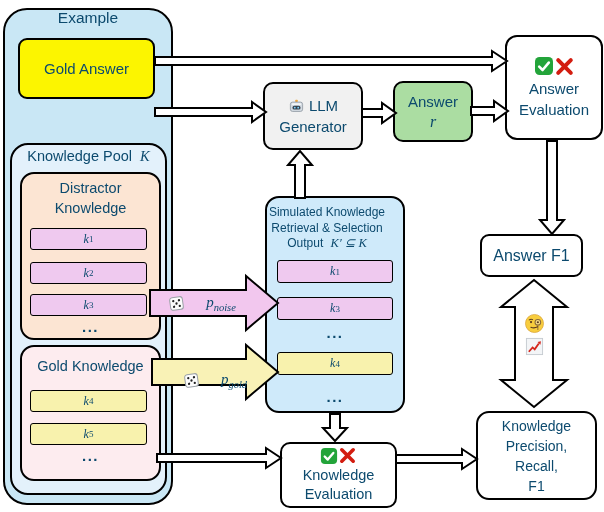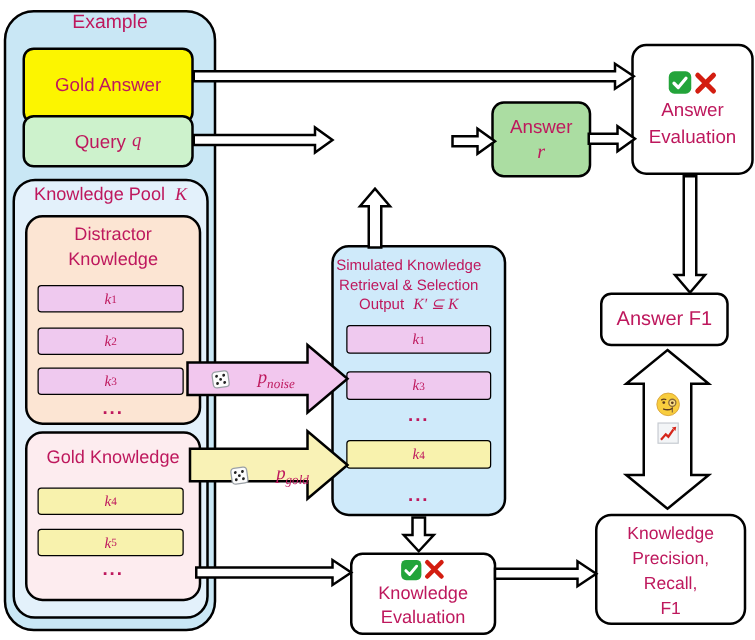--- a/index.html
+++ b/index.html
@@ -1,18 +1,18 @@
 <!DOCTYPE html>
 <html><head>
 <meta charset="utf-8">
 <style>
   html,body { margin:0; padding:0; background:#ffffff; }
   .stage {
     position:relative; width:604px; height:512px; background:#ffffff;
-    font-family:"Liberation Sans", sans-serif; color:#be185d; overflow:hidden;
+    font-family:"Liberation Sans", sans-serif; color:#0c4a6e; overflow:hidden;
   }
   .abs { position:absolute; box-sizing:border-box; }
   .box {
     position:absolute; box-sizing:border-box;
     border:2px solid #000; display:flex; align-items:center; justify-content:center;
     text-align:center;
   }
   
   .example-container { left:3px; top:8px; width:170px; height:497px; background:#c9e7f5; border:2.5px solid #000; border-radius:24px; }
   .example-title { left:3px; top:9px; width:170px; text-align:center; font-size:15.5px; }
@@ -61,24 +61,20 @@
 
 <div class="stage">
 
   <div class="abs example-container"></div>
   <div class="abs example-title">Example</div>
 
   <div class="box gold-answer">
     <span>Gold Answer</span>
   </div>
 
-  <div class="box query">
-    <span>Query</span>
-    <span class="mvar msp">q</span>
-  </div>
 
   <div class="box knowledge-pool"></div>
   <div class="abs pool-title">
     <span>Knowledge Pool</span>
     <span class="mvar" style="margin-left:4px;">K</span>
   </div>
 
   <div class="box distractor"></div>
   <div class="abs distractor-title">Distractor Knowledge</div>
 
@@ -102,20 +98,34 @@
   <div class="kitem kyellow" style="left:30px; top:390px; width:117px; height:22px;">
     <span class="kvar">k</span>
       <span class="ksub">4</span>
   </div>
   <div class="kitem kyellow" style="left:30px; top:423px; width:117px; height:22px;">
     <span class="kvar">k</span>
       <span class="ksub">5</span>
   </div>
   <div class="dots" style="left:20px; top:449px; width:141px;">...</div>
 
+  <div class="box llm-generator">
+    <span class="llm-line1">
+      <svg width="17" height="17" viewBox="0 0 20 20">
+        <rect x="8.6" y="3.2" width="2.8" height="3" rx="0.7" fill="#f0a73c"></rect>
+        <rect x="2.8" y="6" width="14.4" height="11" rx="2.6" fill="#d4dbe2" stroke="#8a939c" stroke-width="0.9"></rect>
+        <rect x="4.6" y="7.4" width="10.8" height="2.1" rx="1" fill="#f3f6f8"></rect>
+        <rect x="5.2" y="10.2" width="9.6" height="4.6" rx="2.3" fill="#37434f"></rect>
+        <circle cx="8" cy="12.5" r="1.05" fill="#7fd4ff"></circle>
+        <circle cx="12" cy="12.5" r="1.05" fill="#7fd4ff"></circle>
+      </svg>
+      <span>LLM</span>
+    </span>
+    <span>Generator</span>
+  </div>
 
   <div class="box answer-box">
     <span>Answer</span>
     <span class="mvar">r</span>
   </div>
 
   <div class="box white-box answer-evaluation">
     <span class="icon-row">
       <svg width="20" height="20" viewBox="0 0 20 20">
         <rect x="1" y="1" width="18" height="18" rx="4.5" fill="#23a43a"></rect>

